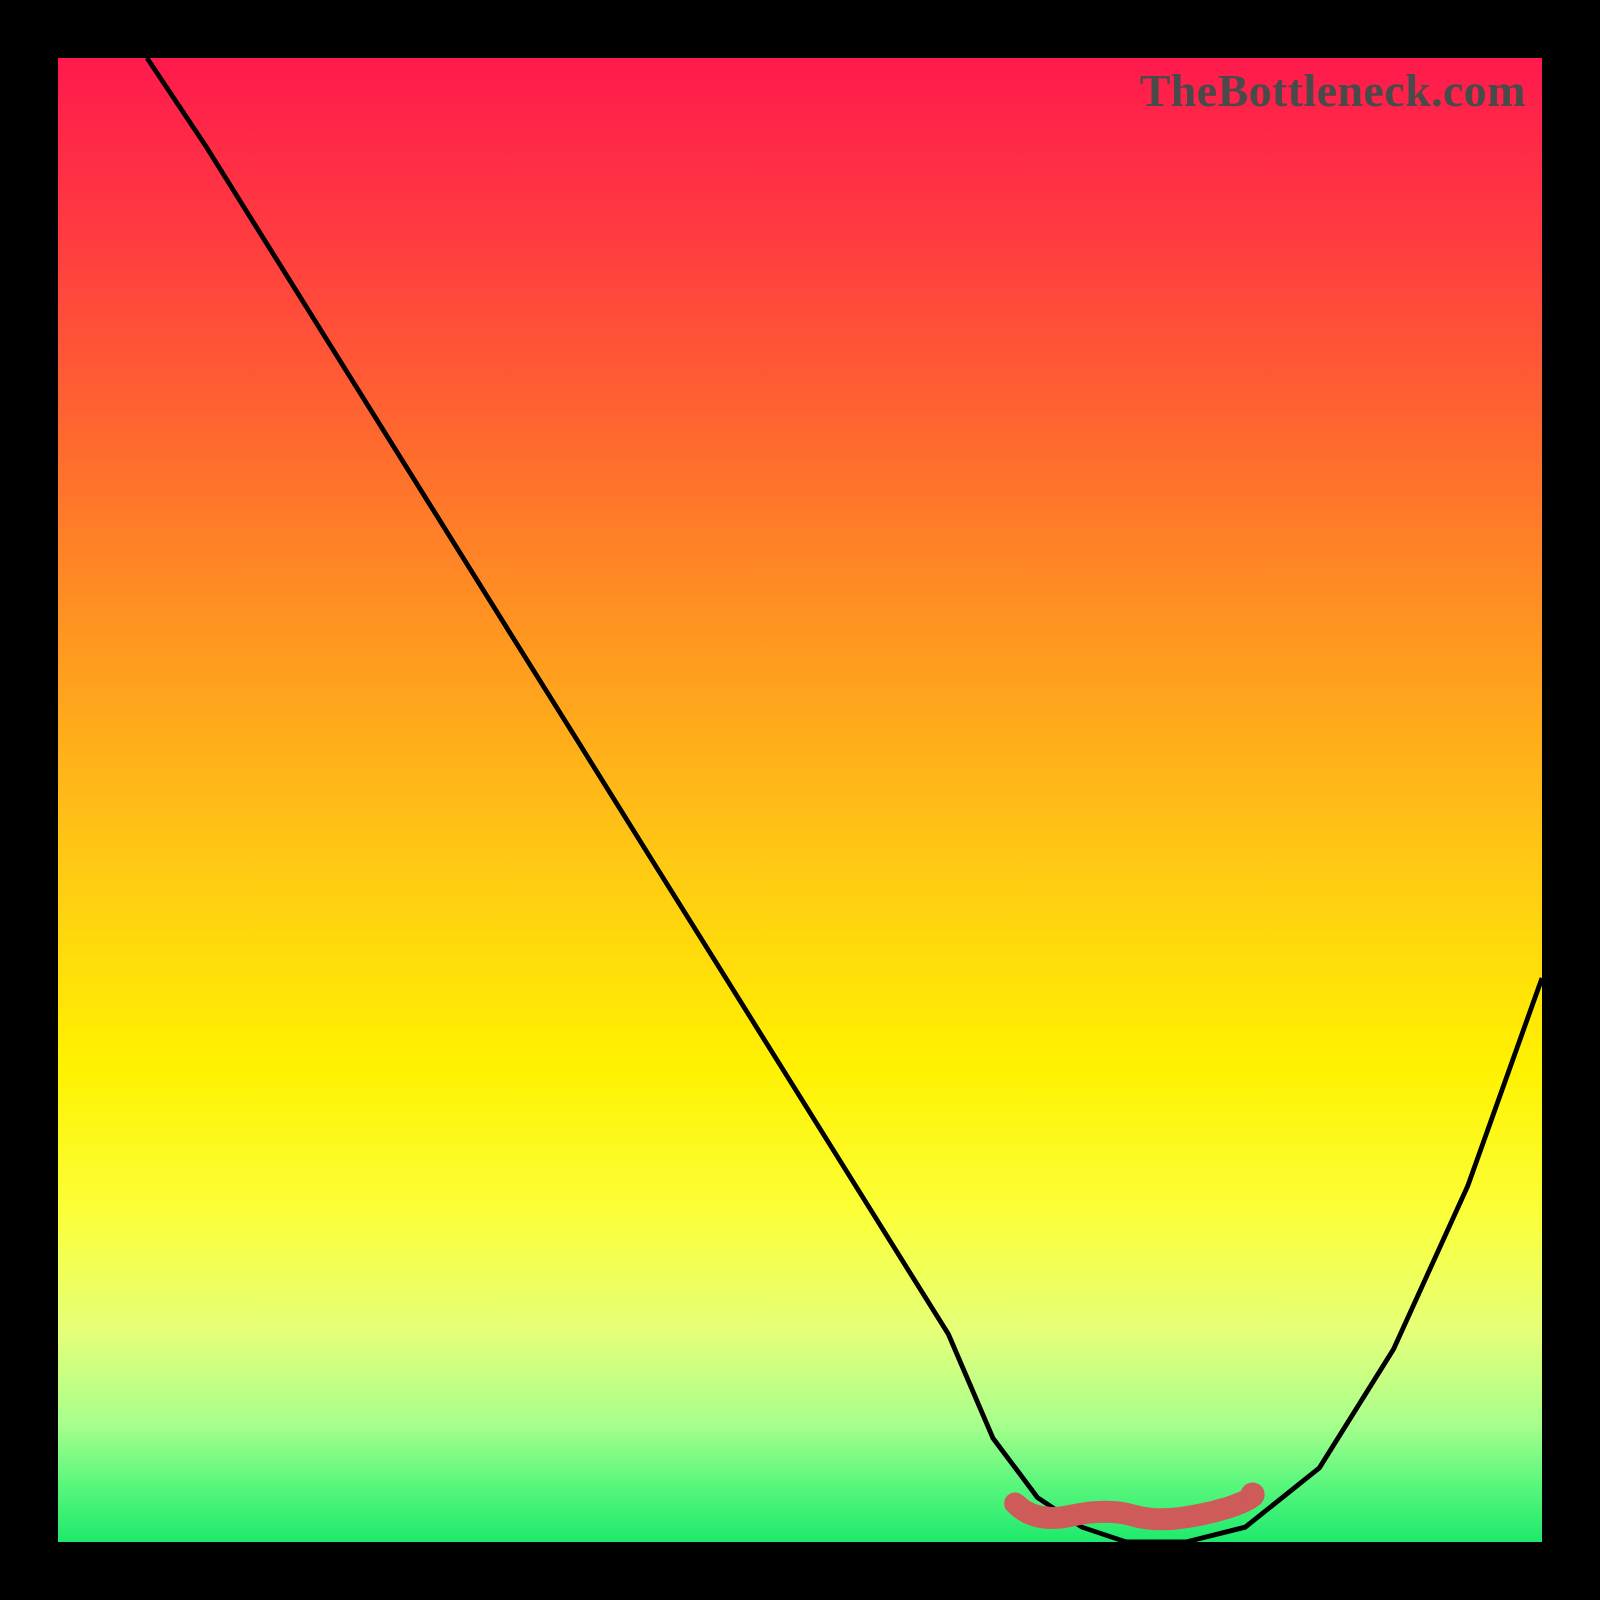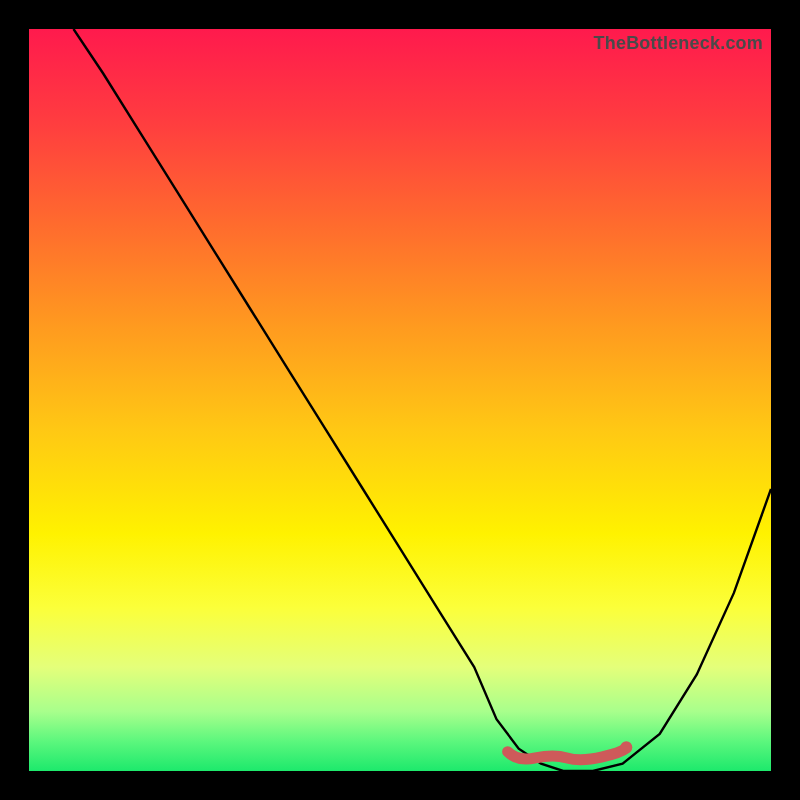--- a/index.html
+++ b/index.html
@@ -35,24 +35,25 @@
       #a8ff8c 92%,
       #5cf77d 96%,
       #1de96c 100%
     );
   }
   .watermark {
     position: absolute;
     top: 4px;
     right: 8px;
     color: #4a4a4a;
-    font-size: 18px;
+    font-size: 23px;
     font-weight: 600;
     letter-spacing: 0.2px;
     z-index: 10;
+    font-family: Liberation Serif, serif;
   }
   svg.curve {
     position: absolute;
     left: 0;
     top: 0;
     width: 742px;
     height: 742px;
   }
 </style>
 </head>

